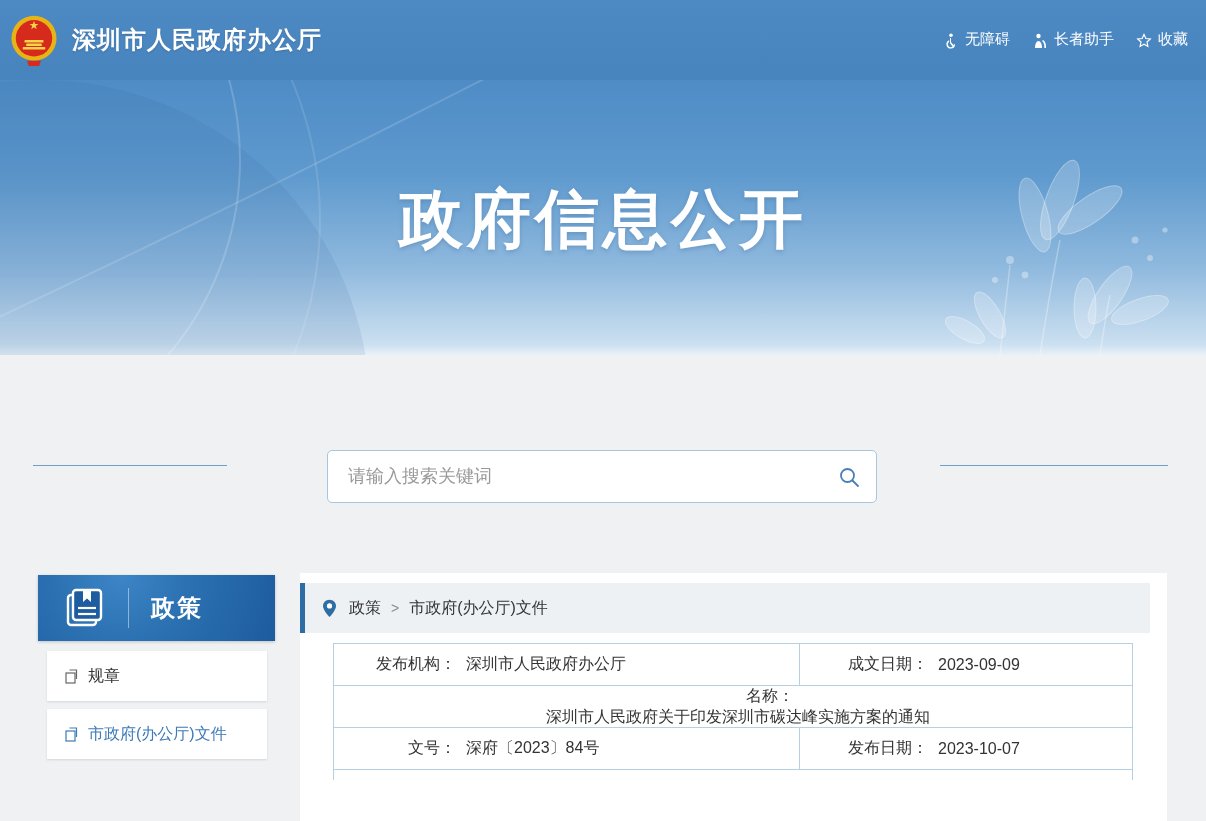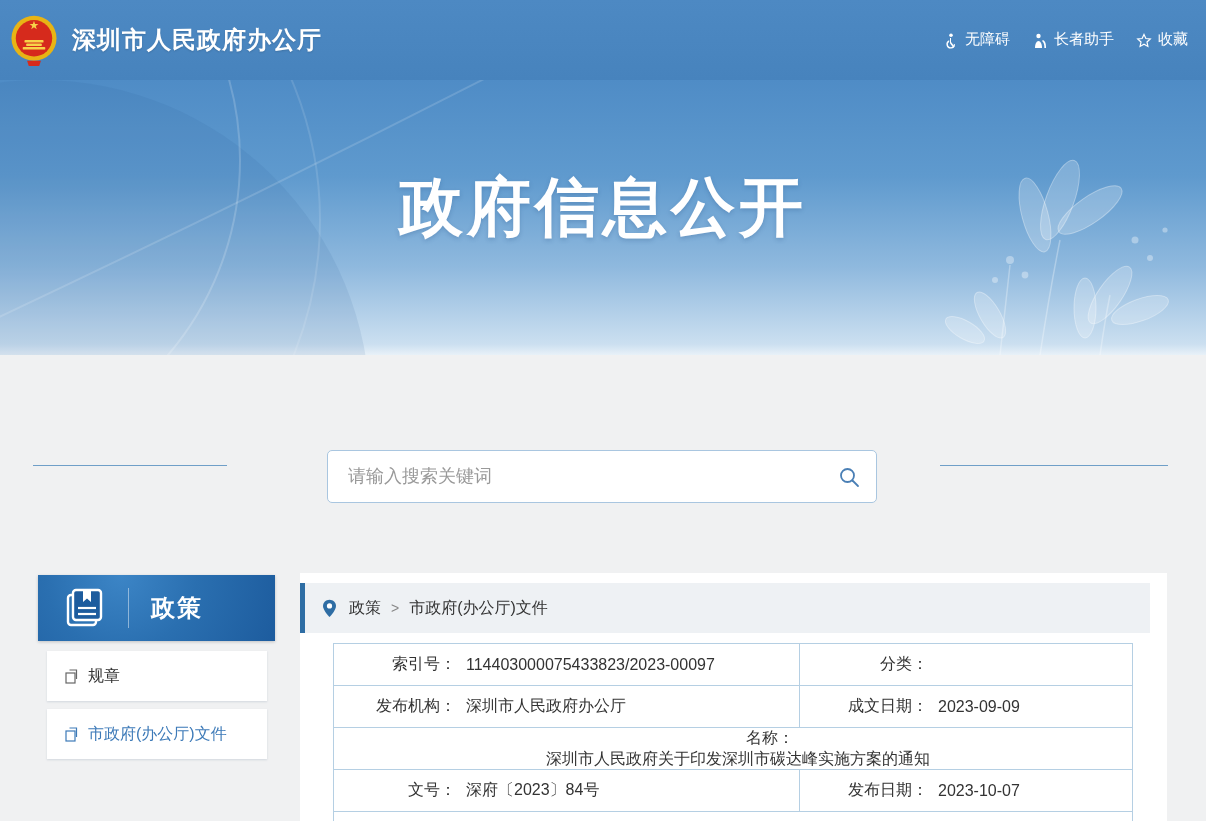--- a/index.html
+++ b/index.html
@@ -33,21 +33,21 @@
   .top-link svg { display:block; }
 
   
   .banner {
     position:absolute; left:0; top:80px; width:1206px; height:275px;
     background:linear-gradient(180deg,#4f8cc6 0%,#5f9ace 35%,#8fb9de 68%,#cbdff0 96%,#e8f1f8 100%);
     overflow:hidden;
   }
   .banner-deco { position:absolute; left:0; top:0; width:1206px; height:275px; }
   .banner-title {
-    position:absolute; left:0; right:0; top:84px;
+    position:absolute; left:0; right:0; top:96px;
     text-align:center; color:#fff; font-size:64px; font-weight:bold;
     letter-spacing:4px; text-shadow:0 2px 4px rgba(40,80,130,0.25);
   }
 
   
   .search-line {
     position:absolute; height:1px; background:#6f9fc8; top:465px;
   }
   .search-line.left  { left:33px;  width:194px; }
   .search-line.right { left:940px; width:228px; }
@@ -247,30 +247,20 @@
     </svg>
     <div class="crumb-text">
       <span class="crumb-link">政策</span>
       <span class="crumb-sep">&gt;</span>
       <span class="crumb-link">市政府(办公厅)文件</span>
     </div>
   </div>
 
   <div class="info-table">
 
-    <div class="it-row">
-      <div class="it-cell c-left">
-        <span class="lbl">索引号：</span>
-        <span class="val">114403000075433823/2023-00097</span>
-      </div>
-      <div class="it-cell c-right">
-        <span class="lbl-r">分类：</span>
-        <span class="val"></span>
-      </div>
-    </div>
 
     <div class="it-row">
       <div class="it-cell c-left">
         <span class="lbl">发布机构：</span>
         <span class="val">深圳市人民政府办公厅</span>
       </div>
       <div class="it-cell c-right">
         <span class="lbl-r">成文日期：</span>
         <span class="val">2023-09-09</span>
       </div>

